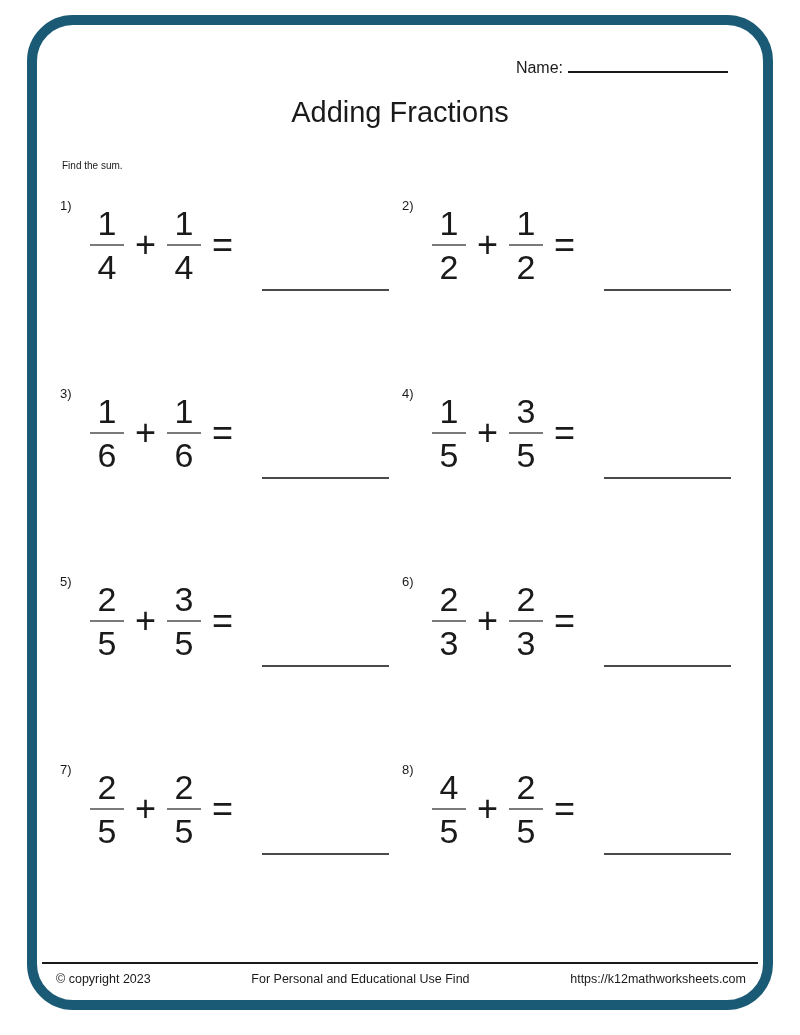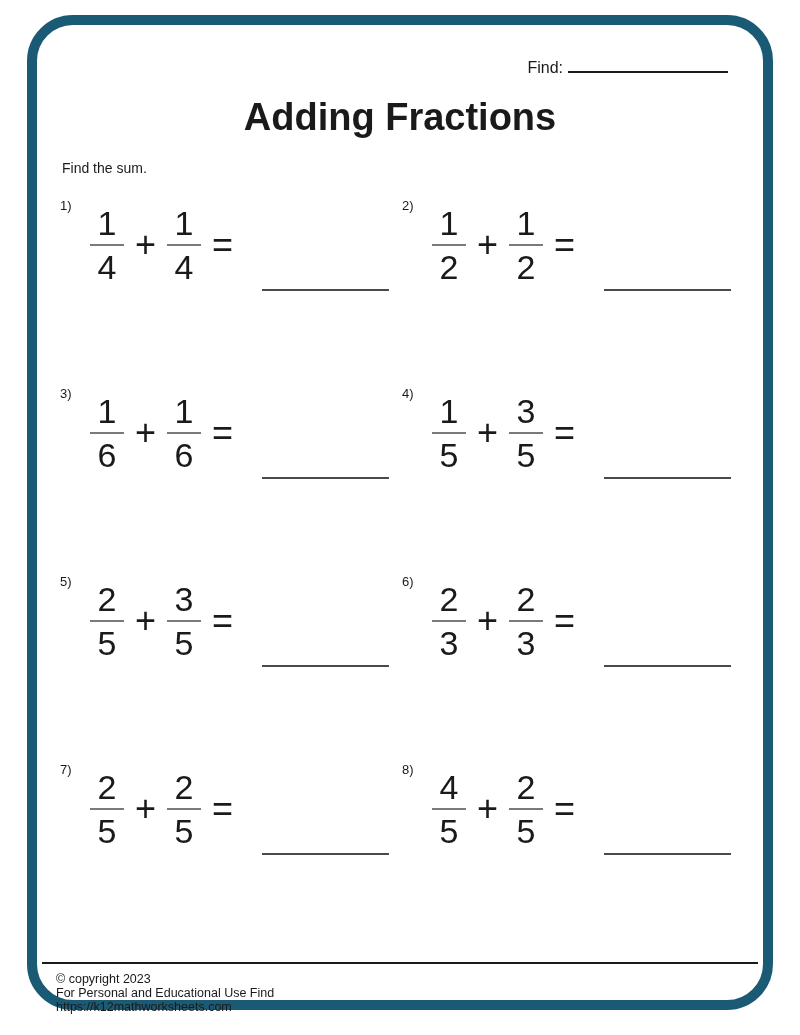--- a/index.html
+++ b/index.html
@@ -30,27 +30,27 @@
     width: 160px; height: 15px;
     border-bottom: 2px solid #1a1a1a;
     margin-left: 5px;
     vertical-align: baseline;
   }
   .title {
     position: absolute;
     top: 96px; left: 0;
     width: 100%;
     text-align: center;
-    font-size: 38px;
-    font-weight: bold;
+    font-size: 29px;
+    font-weight: normal;
   }
   .instruction {
     position: absolute;
     top: 160px; left: 62px;
-    font-size: 14px;
+    font-size: 10px;
   }
   .problems {
     position: absolute;
     top: 198px; left: 60px;
     display: grid;
     grid-template-columns: 342px 348px;
     grid-auto-rows: 188px;
   }
   .problem { position: relative; }
   .pnum {
@@ -99,30 +99,29 @@
     border-top: 2px solid #1a1a1a;
   }
   .footer {
     position: absolute;
     top: 972px; left: 56px;
     width: 690px;
     display: flex;
     justify-content: space-between;
     align-items: baseline;
     font-size: 12.5px;
-    flex-direction: column;
   }
 </style>
 </head>
 <body>
 
 <div class="page-border"></div>
 
 <div class="name-row">
-  <span>Find:</span><span class="name-blank"></span>
+  <span>Name:</span><span class="name-blank"></span>
 </div>
 
 <h1 class="title">Adding Fractions</h1>
 
 <div class="instruction">Find the sum.</div>
 
 <div class="problems">
 
   <div class="problem">
     <span class="pnum">1)</span>

